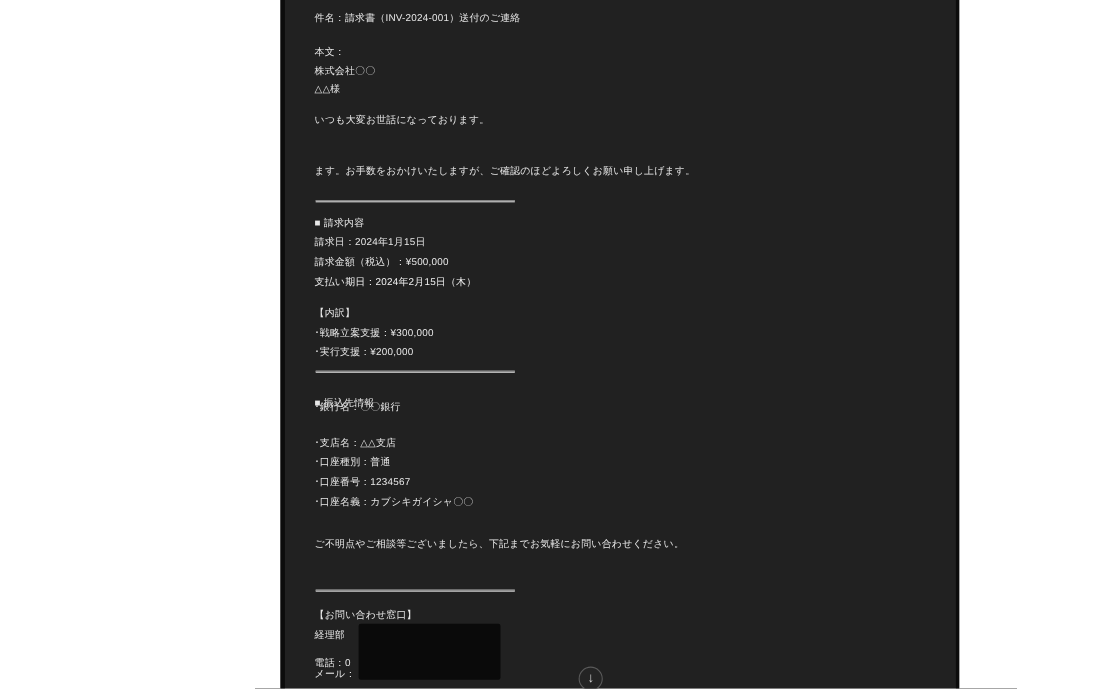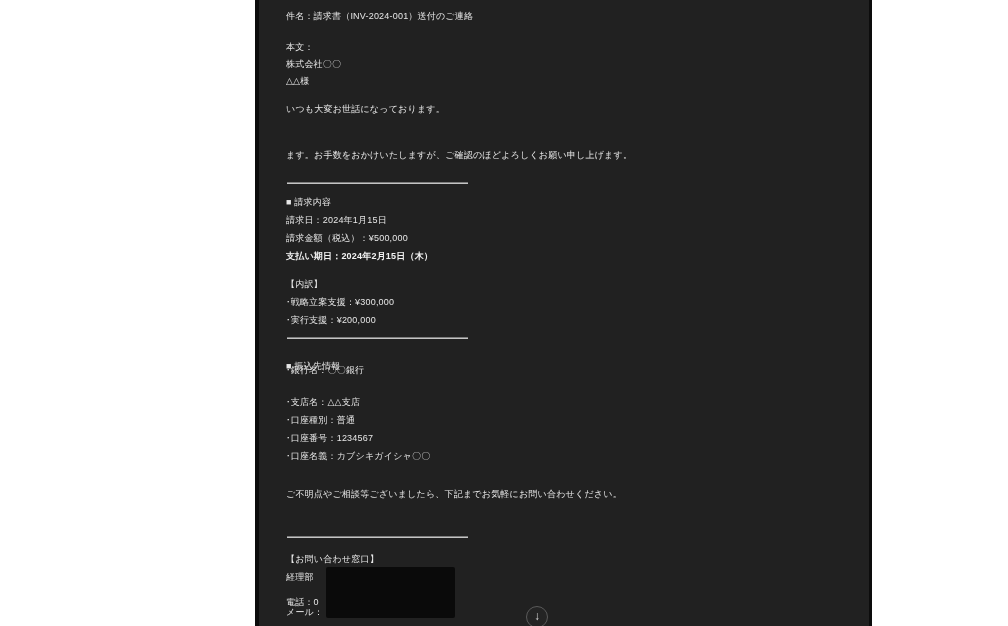--- a/index.html
+++ b/index.html
@@ -13,21 +13,21 @@
     background:#212121;
     margin-left:48px;
   }
   .edge{position:absolute;top:0;height:626px;background:#0c0c0c;}
   .edge.left{left:0;width:4px;}
   .edge.right{right:0;width:3px;}
   .ln{
     position:absolute;left:31px;white-space:nowrap;
     font-size:9px;line-height:12px;color:#e7e7e7;letter-spacing:0.2px;
   }
-  .bold{font-weight:bold;color:#f2f2f2;}
+  .bold{font-weight:normal;color:#f2f2f2;}
   .divider{
     position:absolute;left:32px;width:181px;height:2px;
     background:#c4c4c4;border-top:1px solid #7d7d7d;box-sizing:border-box;
   }
   .redaction{
     position:absolute;left:71px;top:567px;width:129px;height:51px;
     background:#0a0a0a;border-radius:2px;
   }
   .scroll-btn{
     position:absolute;left:271px;top:606px;width:22px;height:22px;

